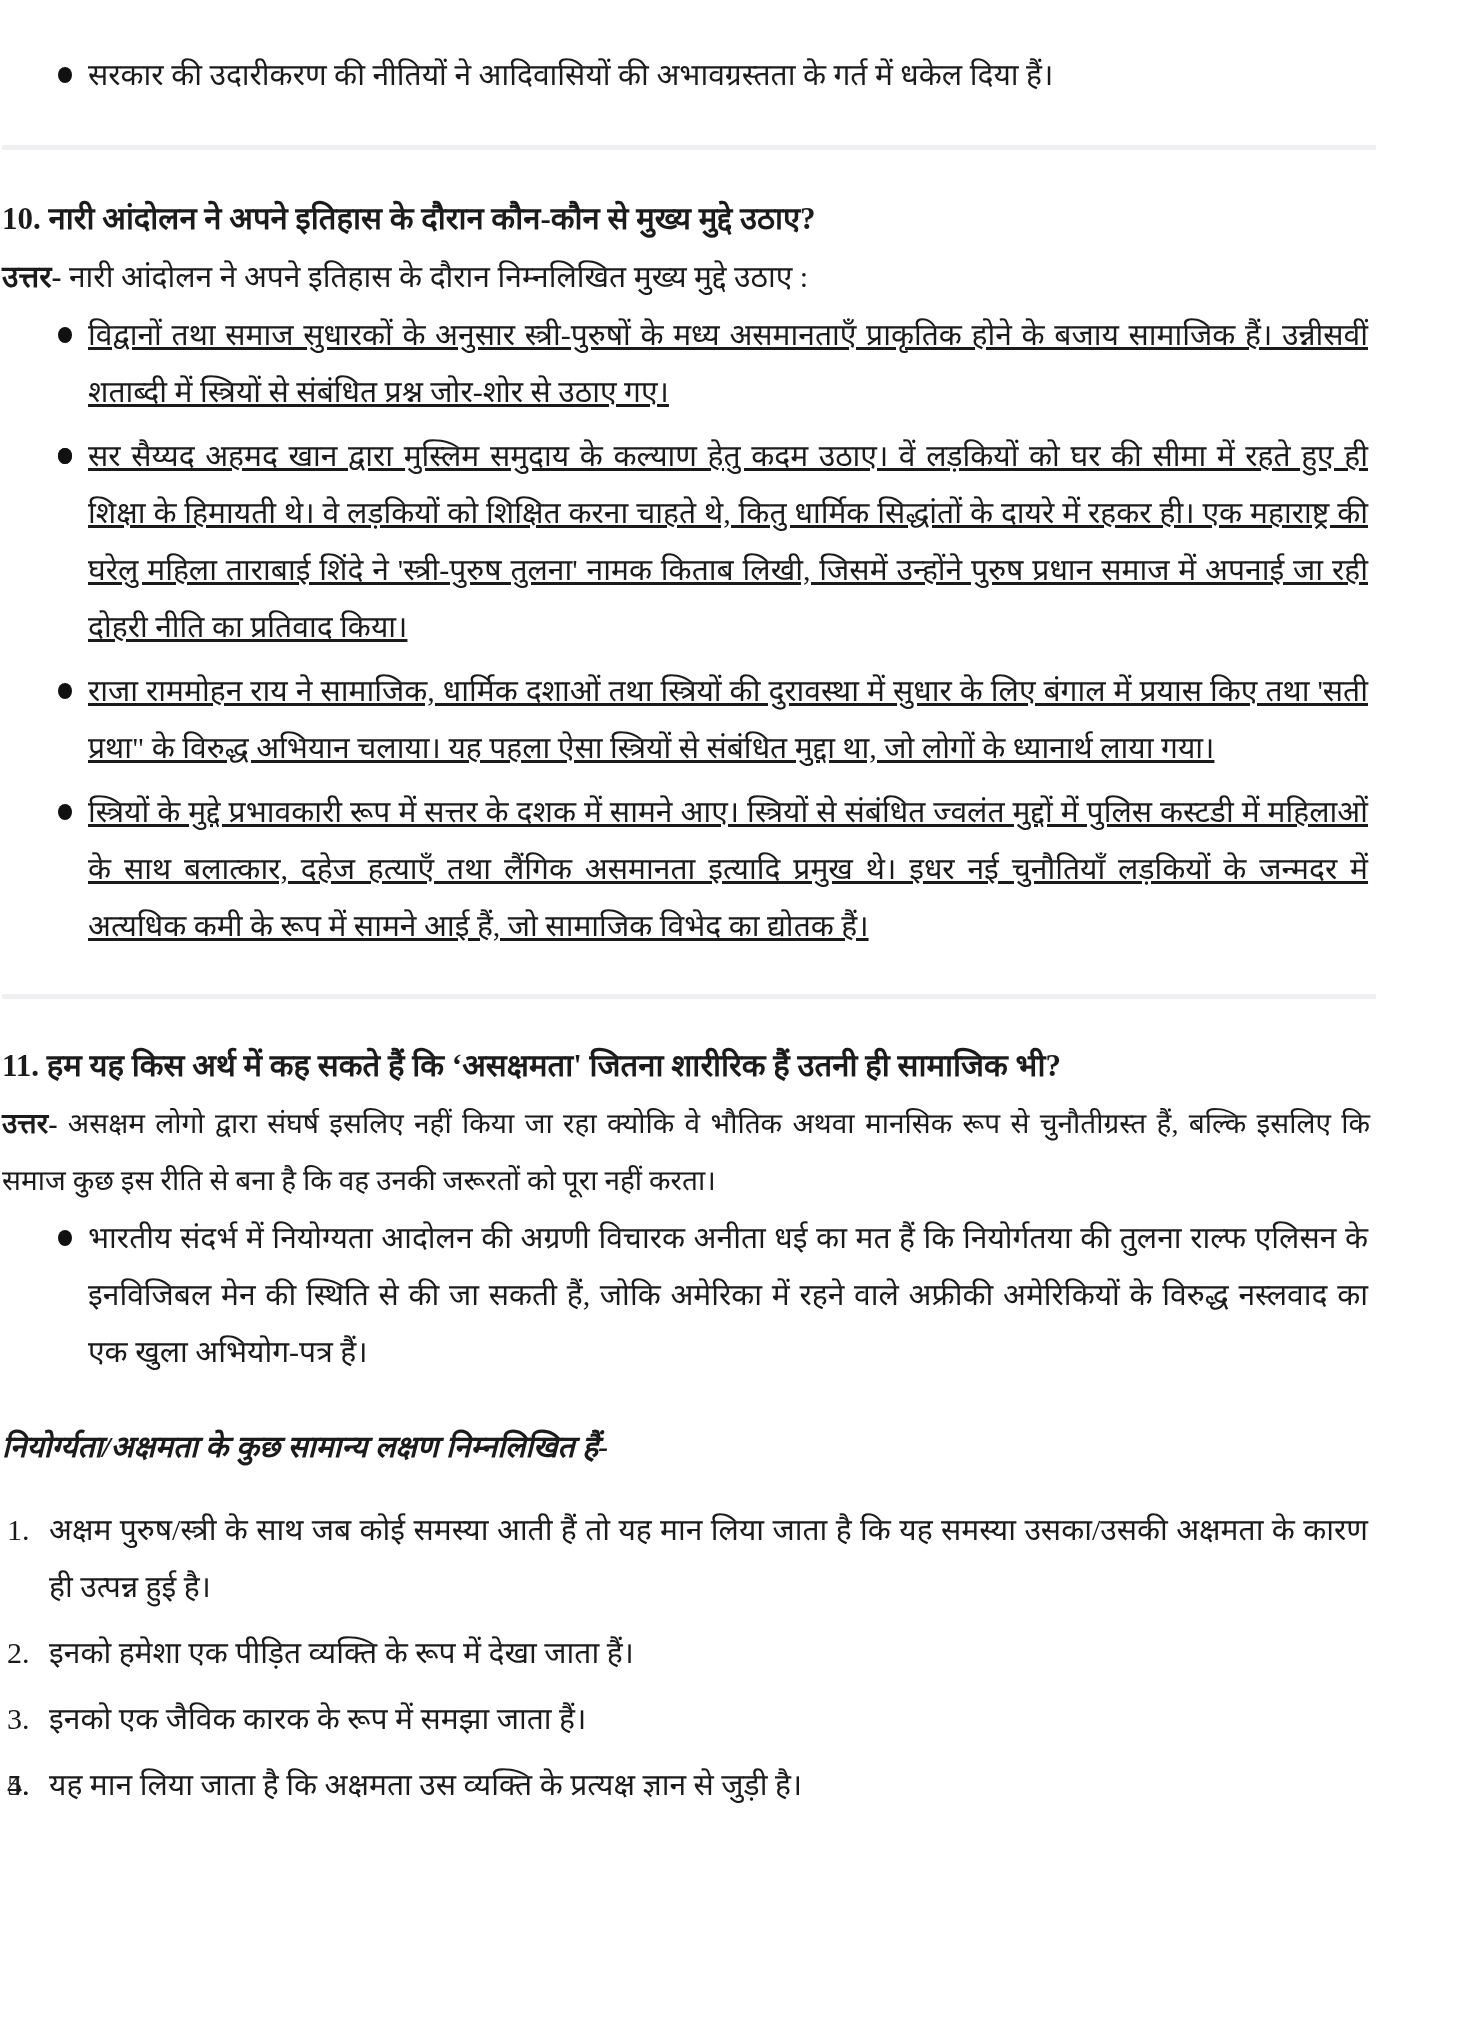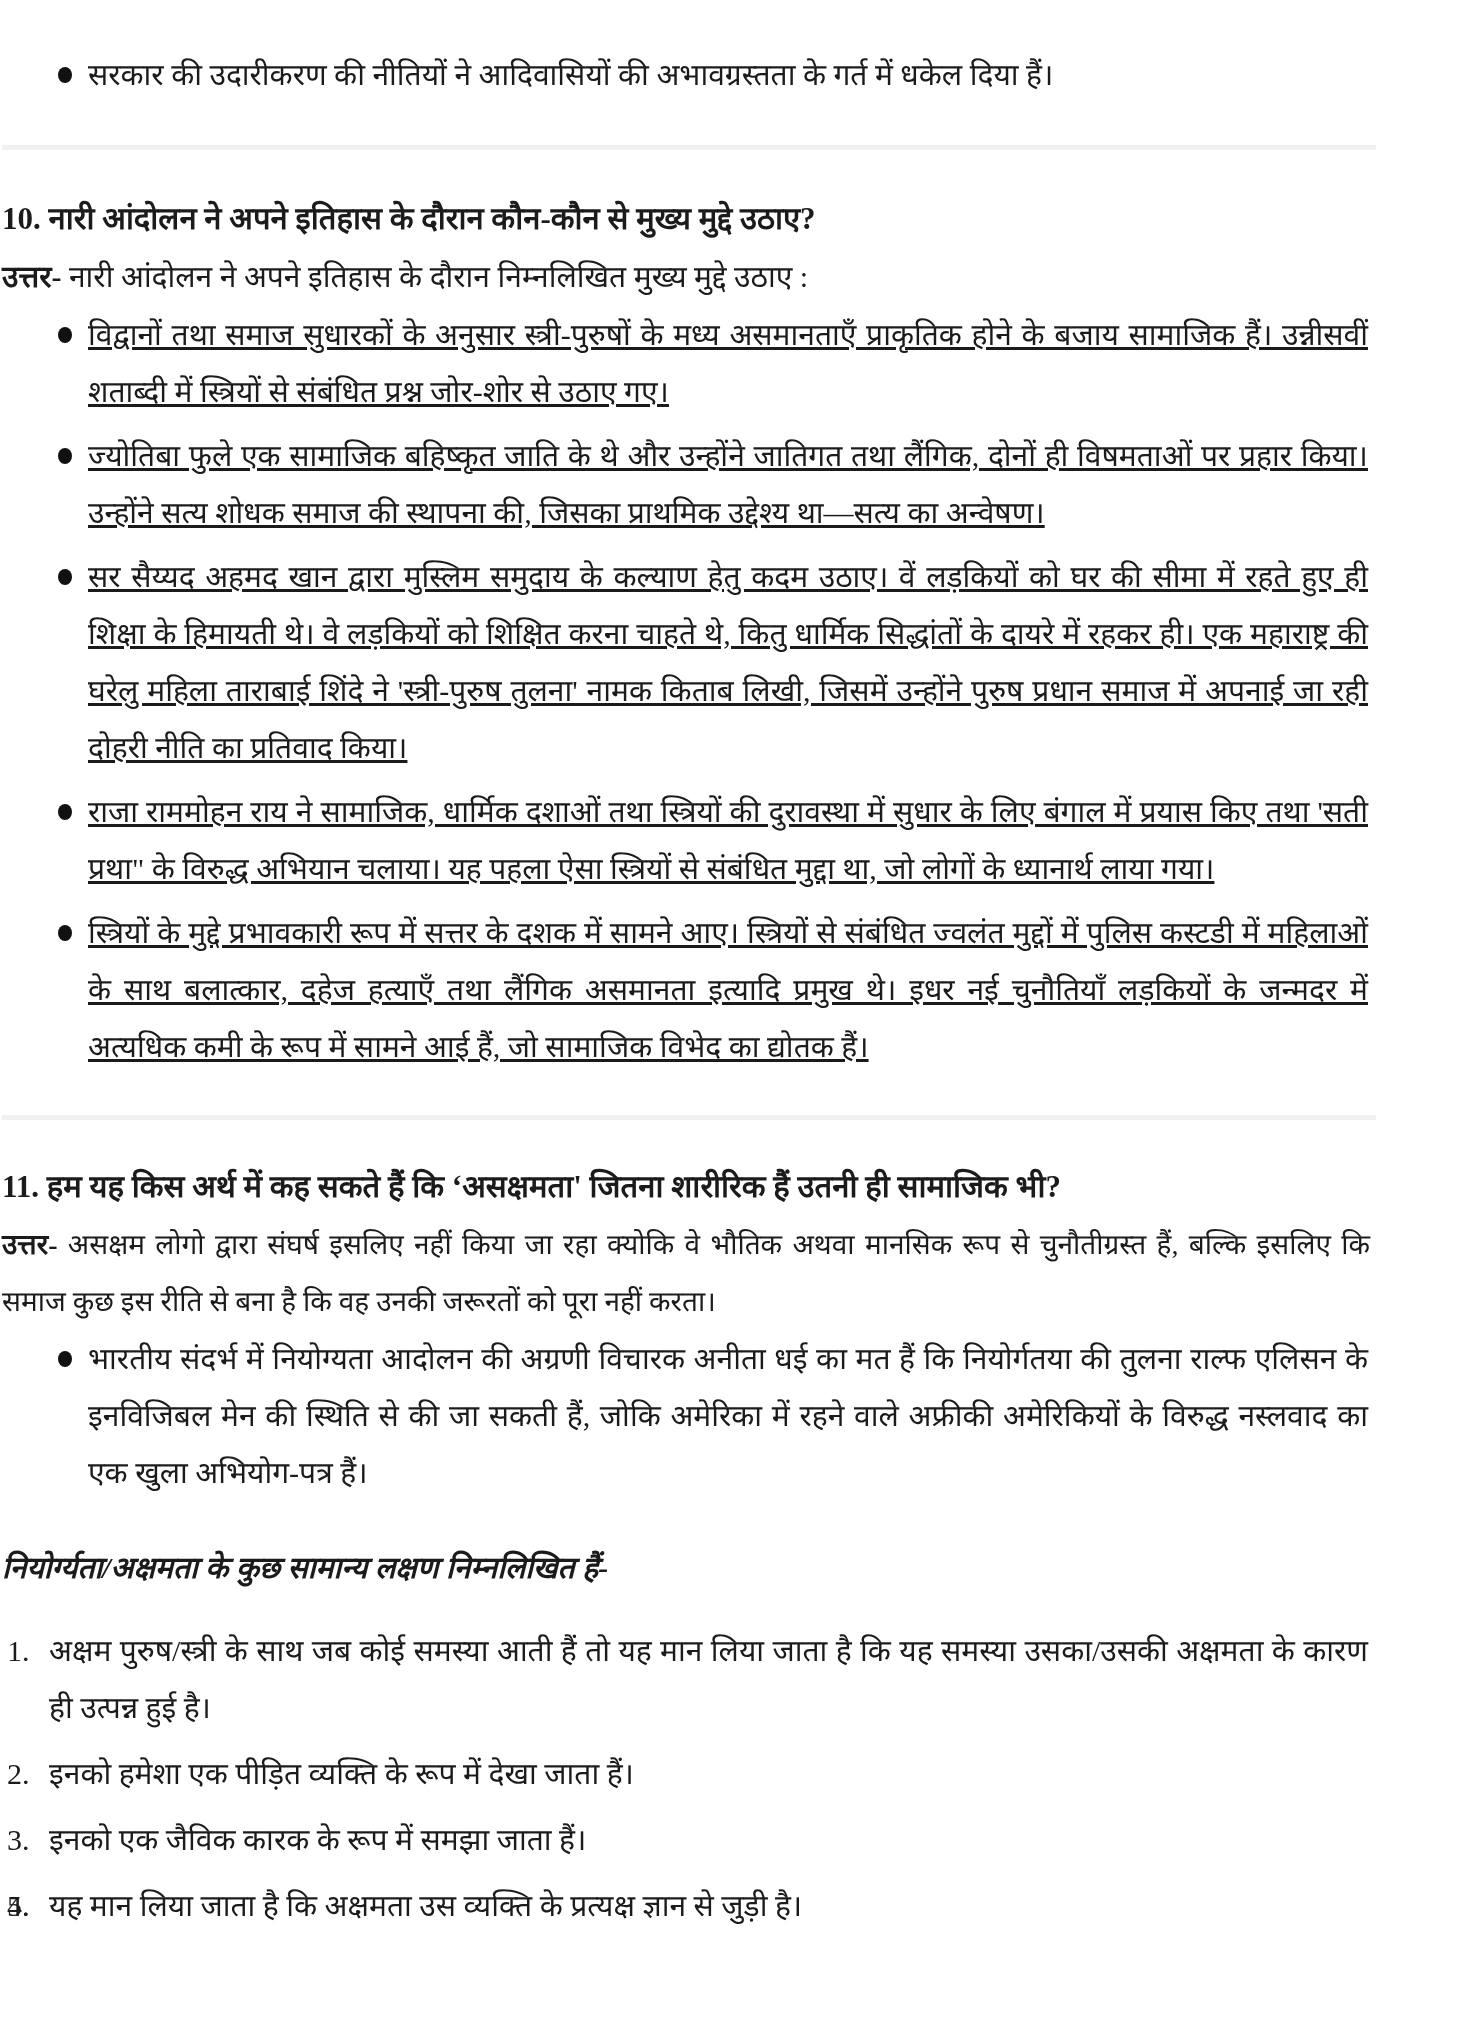--- a/index.html
+++ b/index.html
@@ -123,21 +123,20 @@
 
   <p class="ans-line"><span class="lbl">उत्तर-</span> <span>नारी आंदोलन ने अपने इतिहास के दौरान निम्नलिखित मुख्य मुद्दे उठाए :</span></p>
 
   <ul class="bullet-list sp-ans-list">
     <li>
       <span class="dot"></span>
       <span>विद्वानों तथा समाज सुधारकों के अनुसार स्त्री-पुरुषों के मध्य असमानताएँ प्राकृतिक होने के बजाय सामाजिक हैं। उन्नीसवीं शताब्दी में स्त्रियों से संबंधित प्रश्न जोर-शोर से उठाए गए।</span>
     </li>
     <li>
       <span class="dot"></span>
-      <span>ज्योतिबा फुले एक सामाजिक बहिष्कृत जाति के थे और उन्होंने जातिगत तथा लैंगिक, दोनों ही विषमताओं पर प्रहार किया। उन्होंने सत्य शोधक समाज की स्थापना की, जिसका प्राथमिक उद्देश्य था—सत्य का अन्वेषण।</span>
     </li>
     <li>
       <span class="dot"></span>
       <span>सर सैय्यद अहमद खान द्वारा मुस्लिम समुदाय के कल्याण हेतु कदम उठाए। वें लड़कियों को घर की सीमा में रहते हुए ही शिक्षा के हिमायती थे। वे लड़कियों को शिक्षित करना चाहते थे, कितु धार्मिक सिद्धांतों के दायरे में रहकर ही। एक महाराष्ट्र की घरेलु महिला ताराबाई शिंदे ने 'स्त्री-पुरुष तुलना' नामक किताब लिखी, जिसमें उन्होंने पुरुष प्रधान समाज में अपनाई जा रही दोहरी नीति का प्रतिवाद किया।</span>
     </li>
     <li>
       <span class="dot"></span>
       <span>राजा राममोहन राय ने सामाजिक, धार्मिक दशाओं तथा स्त्रियों की दुरावस्था में सुधार के लिए बंगाल में प्रयास किए तथा 'सती प्रथा" के विरुद्ध अभियान चलाया। यह पहला ऐसा स्त्रियों से संबंधित मुद्दा था, जो लोगों के ध्यानार्थ लाया गया।</span>
     </li>
     <li>

